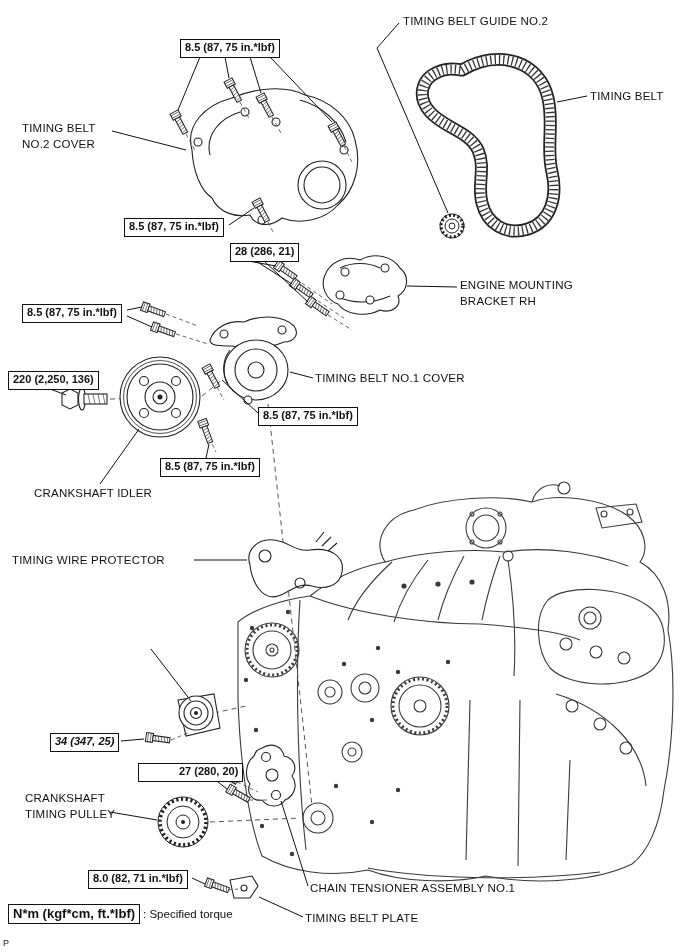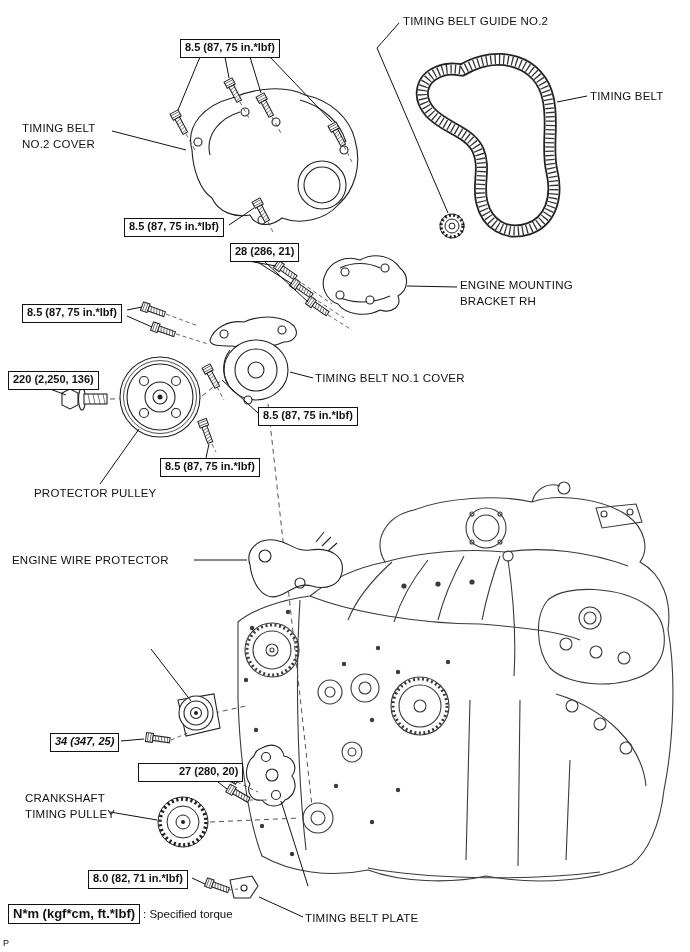--- a/index.html
+++ b/index.html
@@ -299,24 +299,25 @@
   </g>
 </svg>
 
 <div class="lbl" style="left:403px; top:14px;">TIMING BELT GUIDE NO.2</div>
 <div class="lbl" style="left:590px; top:89px;">TIMING BELT</div>
 <div class="lbl" style="left:22px;  top:121px;">TIMING BELT
 NO.2 COVER</div>
 <div class="lbl" style="left:460px; top:278px;">ENGINE MOUNTING
 BRACKET RH</div>
 <div class="lbl" style="left:315px; top:371px;">TIMING BELT NO.1 COVER</div>
-<div class="lbl" style="left:34px;  top:486px;">PROTECTOR PULLEY</div>
-<div class="lbl" style="left:12px;  top:553px;">ENGINE WIRE PROTECTOR</div>
+<div class="lbl" style="left:34px;  top:486px;">CRANKSHAFT IDLER</div>
+<div class="lbl" style="left:12px;  top:553px;">TIMING WIRE PROTECTOR</div>
 <div class="lbl" style="left:25px;   top:791px;">CRANKSHAFT
 TIMING PULLEY</div>
+<div class="lbl" style="left:310px; top:881px;">CHAIN TENSIONER ASSEMBLY NO.1</div>
 <div class="lbl" style="left:305px; top:911px;">TIMING BELT PLATE</div>
 
 <div class="tq" style="left:180px; top:39px;">8.5 (87, 75 in.*lbf)</div>
 <div class="tq" style="left:124px; top:218px;">8.5 (87, 75 in.*lbf)</div>
 <div class="tq" style="left:230px; top:243px;">28 (286, 21)</div>
 <div class="tq" style="left:22px;  top:304px;">8.5 (87, 75 in.*lbf)</div>
 <div class="tq" style="left:8px;   top:371px;">220 (2,250, 136)</div>
 <div class="tq" style="left:258px; top:407px;">8.5 (87, 75 in.*lbf)</div>
 <div class="tq" style="left:160px; top:458px;">8.5 (87, 75 in.*lbf)</div>
 <div class="tq" style="left:50px;  top:733px;font-style:italic;">34 (347, 25)</div>

